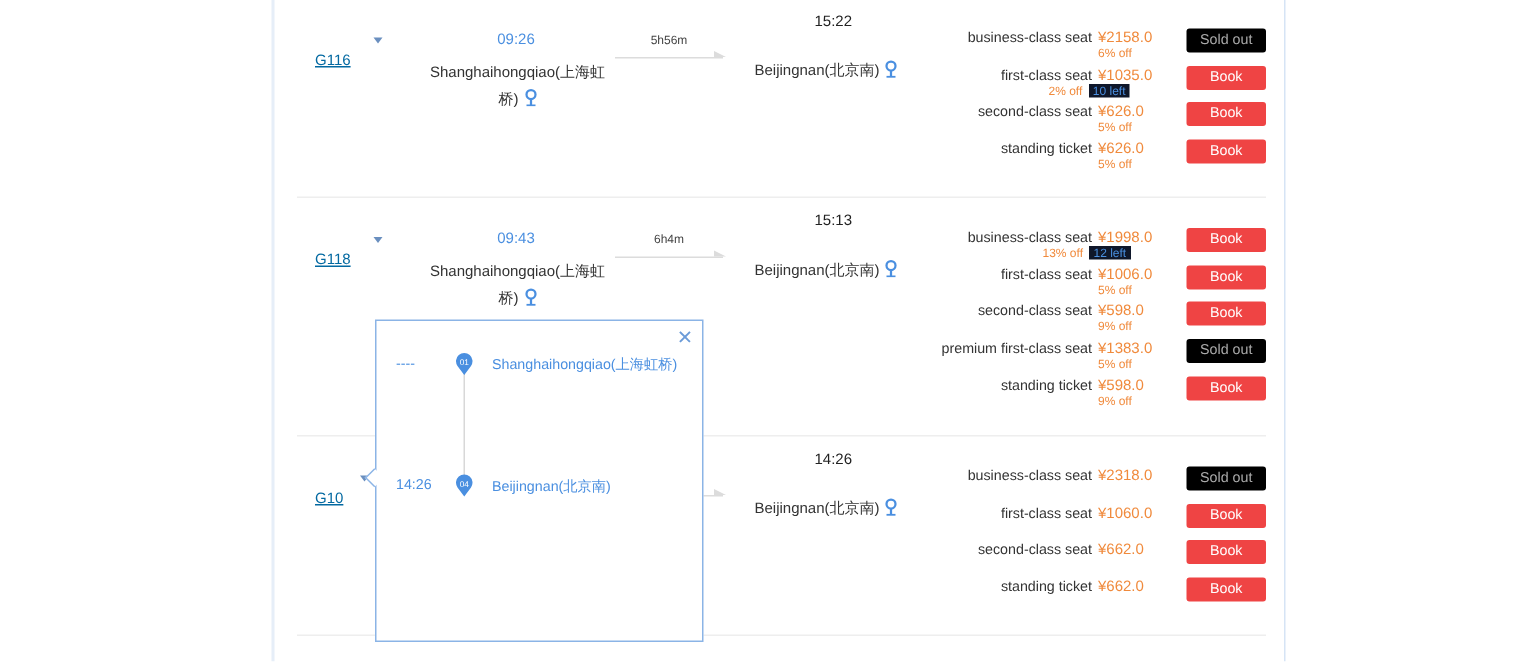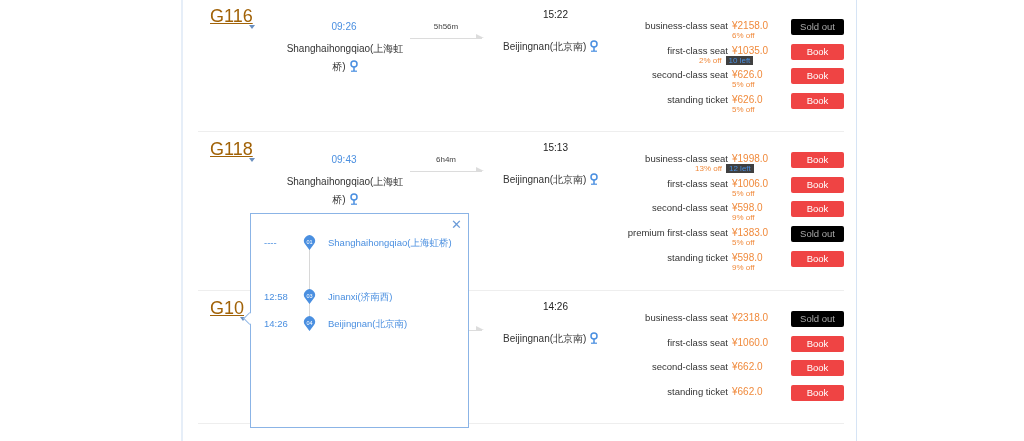--- a/index.html
+++ b/index.html
@@ -6,41 +6,41 @@
   html, body { width: 1024px; height: 441px; background: #ffffff; overflow: hidden; }
   body { font-family: "Liberation Sans", sans-serif; position: relative; color: #333; }
 
   .panel {
     position: absolute; left: 181px; top: 0; width: 676px; height: 441px;
     border-left: 2px solid #e6eef8; border-right: 1px solid #d6e4f5;
     background: #fff;
   }
   .row { position: absolute; left: 15px; width: 646px; border-bottom: 1px solid #eeeeee; }
   .train-no {
-    position: absolute; left: 12px; top: 6px; font-size: 18px; color: #a16207;
+    position: absolute; left: 12px; top: 35px; font-size: 10px; color: #0369a1;
     text-decoration: underline; cursor: pointer;
   }
   .caret { position: absolute; top: 25px; width: 0; height: 0;
     border-left: 3px solid transparent; border-right: 3px solid transparent; border-top: 4px solid #6a8fbf; }
   .dep-time { position: absolute; left: 116px; width: 60px; text-align: center; top: 21px; font-size: 10px; color: #4a8fe0; }
   .dep-station { position: absolute; left: 82px; width: 130px; text-align: center; top: 40px; font-size: 10px; color: #333; line-height: 18px; }
   .duration { position: absolute; left: 212px; width: 72px; text-align: center; top: 22px; font-size: 8px; color: #444; }
   .dur-line { position: absolute; left: 212px; top: 38px; width: 72px; height: 1px; background: #dcdcdc; }
   .dur-arrow { position: absolute; left: 278px; top: 34px; width: 0; height: 0;
     border-top: 4px solid transparent; border-left: 8px solid #dcdcdc; border-bottom: 0 solid transparent; }
   .arr-time { position: absolute; left: 310px; width: 60px; text-align: right; top: 9px; font-size: 10px; color: #222; }
   .arr-station { position: absolute; left: 292px; width: 140px; text-align: left; top: 40px; font-size: 10px; color: #333; }
   .pin { display: inline-block; width: 8px; height: 12px; vertical-align: -2px; margin-left: 4px; }
 
   .seats { position: absolute; left: 400px; top: 18px; width: 246px; }
   .seat { position: relative; height: 24.7px; }
   .seat-name { position: absolute; right: 116px; top: 2px; font-size: 9.5px; color: #333; white-space: nowrap; text-align: right; }
   .seat-price { position: absolute; left: 134px; top: 2px; font-size: 10px; color: #f08a3c; white-space: nowrap; }
   .seat-sub { position: absolute; left: 134px; top: 13px; font-size: 8px; color: #f08a3c; white-space: nowrap; }
-  .left-badge { display: inline-block; background: #404040; color: #4a8fe0; font-size: 8px; padding: 0 3px; margin-left: 4px; }
+  .left-badge { display: inline-block; background: #0f172a; color: #4a8fe0; font-size: 8px; padding: 0 3px; margin-left: 4px; }
   .btn { position: absolute; left: 193px; top: 1px; width: 53px; height: 16px; border-radius: 2px;
     font-size: 9.5px; text-align: center; line-height: 16px; cursor: pointer; }
   .btn.book { background: #ef4444; color: #fff; }
   .btn.sold { background: #000000; color: #aaa; }
 
   .popup {
     position: absolute; left: 250px; top: 213px; width: 219px; height: 215px;
     background: #fff; border: 1px solid #8bb4e6; z-index: 10;
   }
   .popup-pointer { position: absolute; left: -6px; top: 100px; width: 9px; height: 9px;
@@ -200,28 +200,20 @@
   <div class="stop-line"></div>
 
   <div class="stop" style="top:21px;">
     <span class="stop-time">----</span>
     <svg class="stop-marker" viewBox="0 0 13 16">
         <path d="M6.5 15 L2 9 A5.5 5.5 0 1 1 11 9 Z" fill="#4a8fe0"></path>
         <text x="6.5" y="8.5" font-size="5.5" text-anchor="middle" fill="#fff" font-family="Liberation Sans, sans-serif">01</text>
       </svg>
     <span class="stop-name">Shanghaihongqiao(上海虹桥)</span>
   </div>
-  <div class="stop" style="top:75px;">
-    <span class="stop-time">12:58</span>
-    <svg class="stop-marker" viewBox="0 0 13 16">
-        <path d="M6.5 15 L2 9 A5.5 5.5 0 1 1 11 9 Z" fill="#4a8fe0"></path>
-        <text x="6.5" y="8.5" font-size="5.5" text-anchor="middle" fill="#fff" font-family="Liberation Sans, sans-serif">03</text>
-      </svg>
-    <span class="stop-name">Jinanxi(济南西)</span>
-  </div>
   <div class="stop" style="top:102px;">
     <span class="stop-time">14:26</span>
     <svg class="stop-marker" viewBox="0 0 13 16">
         <path d="M6.5 15 L2 9 A5.5 5.5 0 1 1 11 9 Z" fill="#4a8fe0"></path>
         <text x="6.5" y="8.5" font-size="5.5" text-anchor="middle" fill="#fff" font-family="Liberation Sans, sans-serif">04</text>
       </svg>
     <span class="stop-name">Beijingnan(北京南)</span>
   </div>
 </div>
 

